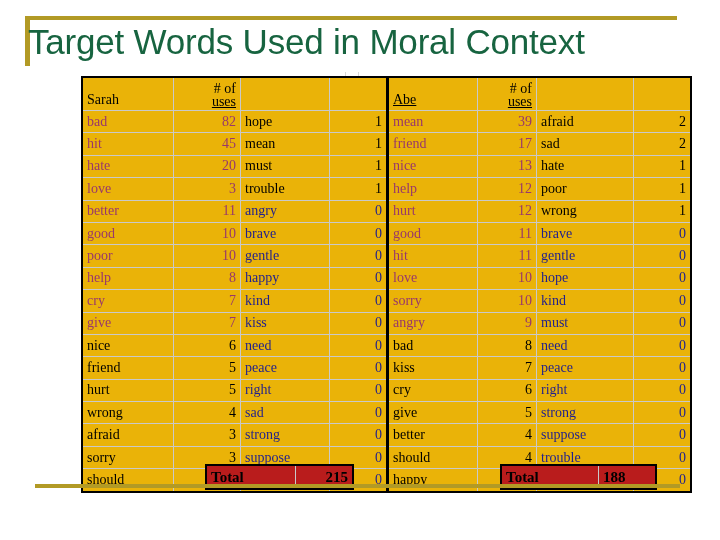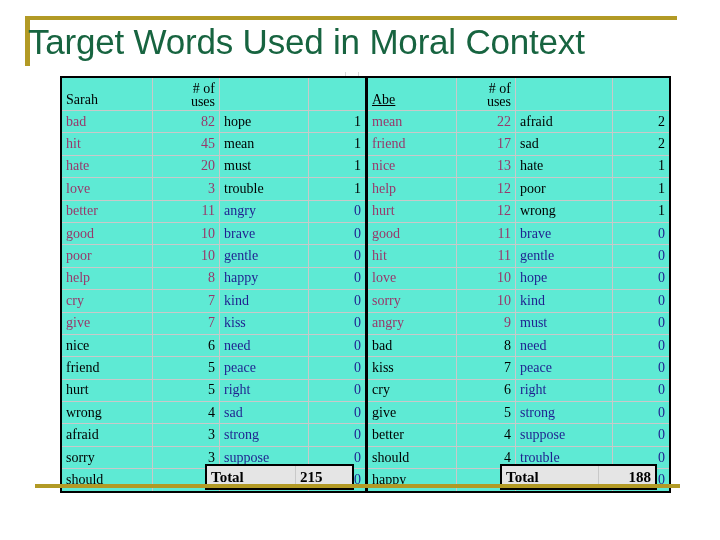--- a/index.html
+++ b/index.html
@@ -68,23 +68,24 @@
     top: 72px;
     width: 1px;
     height: 418px;
     background: #d8d8d8;
   }
 
   
   .word-table {
     position: absolute;
     border-collapse: collapse;
-    background: #5eead4;
+    background: #eab308;
     border: 2px solid #000000;
     table-layout: fixed;
+    margin-left: 21px;
   }
   #table-sarah { left: 60px;  top: 76px; }
   #table-abe   { left: 366px; top: 76px; }
 
   .word-table td, .word-table th {
     border: 1px solid #c9c9c9;
     padding: 0 4px;
     height: 21.4px;
     font-size: 14px;
     font-family: "Liberation Serif", serif;
@@ -121,51 +122,51 @@
     padding-left: 22px;
   }
   #table-abe .hdr-name { padding-left: 4px; text-decoration: underline; }
   .hdr-uses {
     text-align: right;
     font-size: 13.5px;
     color: #000000;
     line-height: 13px;
   }
   .hdr-uses .l1 { display: block; }
-  .hdr-uses .l2 { display: block; }
+  .hdr-uses .l2 { display: block; text-decoration: underline; }
   .hdr-blank { }
 
   
   .hi   { color: #98386b; font-weight: bold; }
   .mid  { color: #000000; font-weight: normal; }
   .zero { color: #1f1f8f; font-weight: bold; }
 
   
   .total-box {
     position: absolute;
     border-collapse: collapse;
     border: 2px solid #000000;
-    background: #e5e5e5;
+    background: #b91c1c;
     table-layout: fixed;
   }
   #total-sarah { left: 205px; top: 464px; }
   #total-abe   { left: 500px; top: 464px; }
   .total-box td {
     border: 1px solid #c9c9c9;
     height: 22px;
     font-size: 15px;
     font-weight: bold;
     font-family: "Liberation Serif", serif;
     padding: 0 4px;
     white-space: nowrap;
   }
   #total-sarah .t-label { width: 80px; text-align: left; }
-  #total-sarah .t-value { width: 48px; text-align: left; }
+  #total-sarah .t-value { width: 48px; text-align: right; }
   #total-abe  .t-label { width: 88px; text-align: left; }
-  #total-abe  .t-value { width: 48px; text-align: right; }
+  #total-abe  .t-value { width: 48px; text-align: left; }
 </style>
 </head>
 <body>
 
 <div id="title-area">
   <div id="gold-top-rule"></div>
   <div id="gold-left-bar"></div>
   <div id="slide-title">Target Words Used in Moral Context</div>
 </div>
 
@@ -298,21 +299,21 @@
         <span class="l1"># of</span>
         <span class="l2">uses</span>
       </th>
       <th class="c-word2 hdr-blank"></th>
       <th class="c-count2 hdr-blank"></th>
     </tr>
   </thead>
   <tbody id="body-abe">
       <tr>
         <td class="c-word hi">mean</td>
-        <td class="c-count hi">22</td>
+        <td class="c-count hi">39</td>
         <td class="c-word2 mid">afraid</td>
         <td class="c-count2 mid">2</td>
       </tr>
       <tr>
         <td class="c-word hi">friend</td>
         <td class="c-count hi">17</td>
         <td class="c-word2 mid">sad</td>
         <td class="c-count2 mid">2</td>
       </tr>
       <tr>

